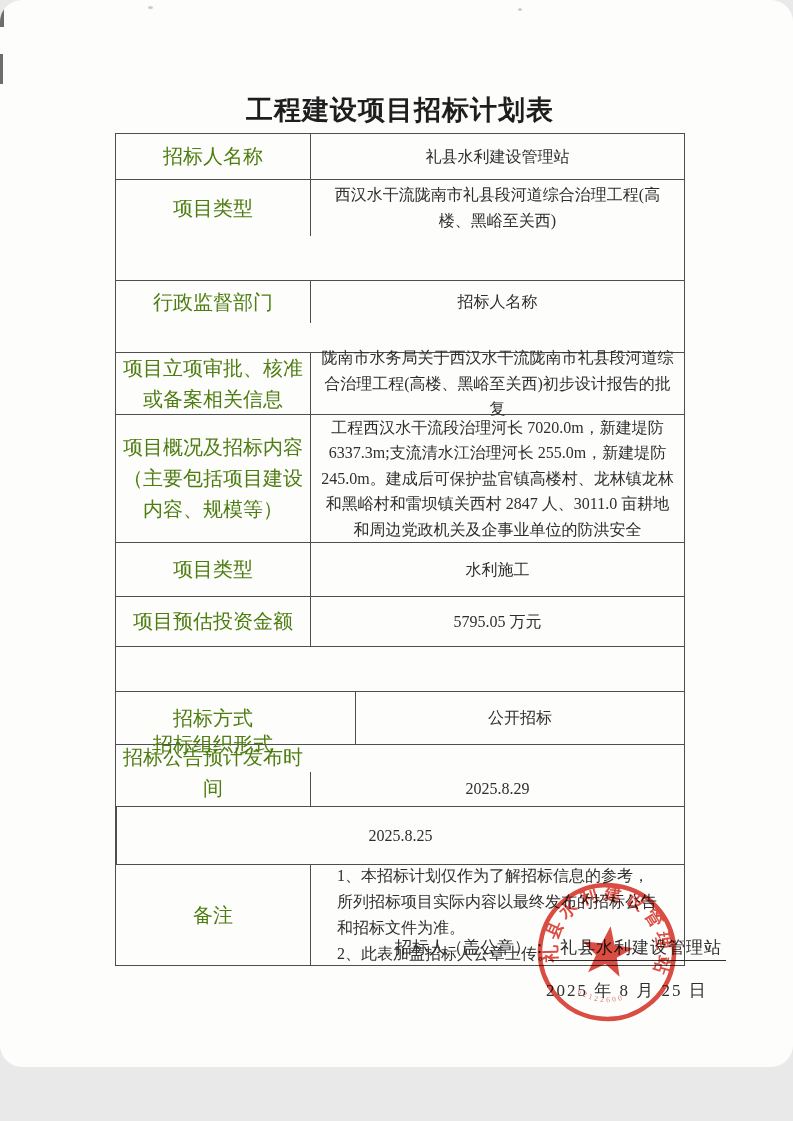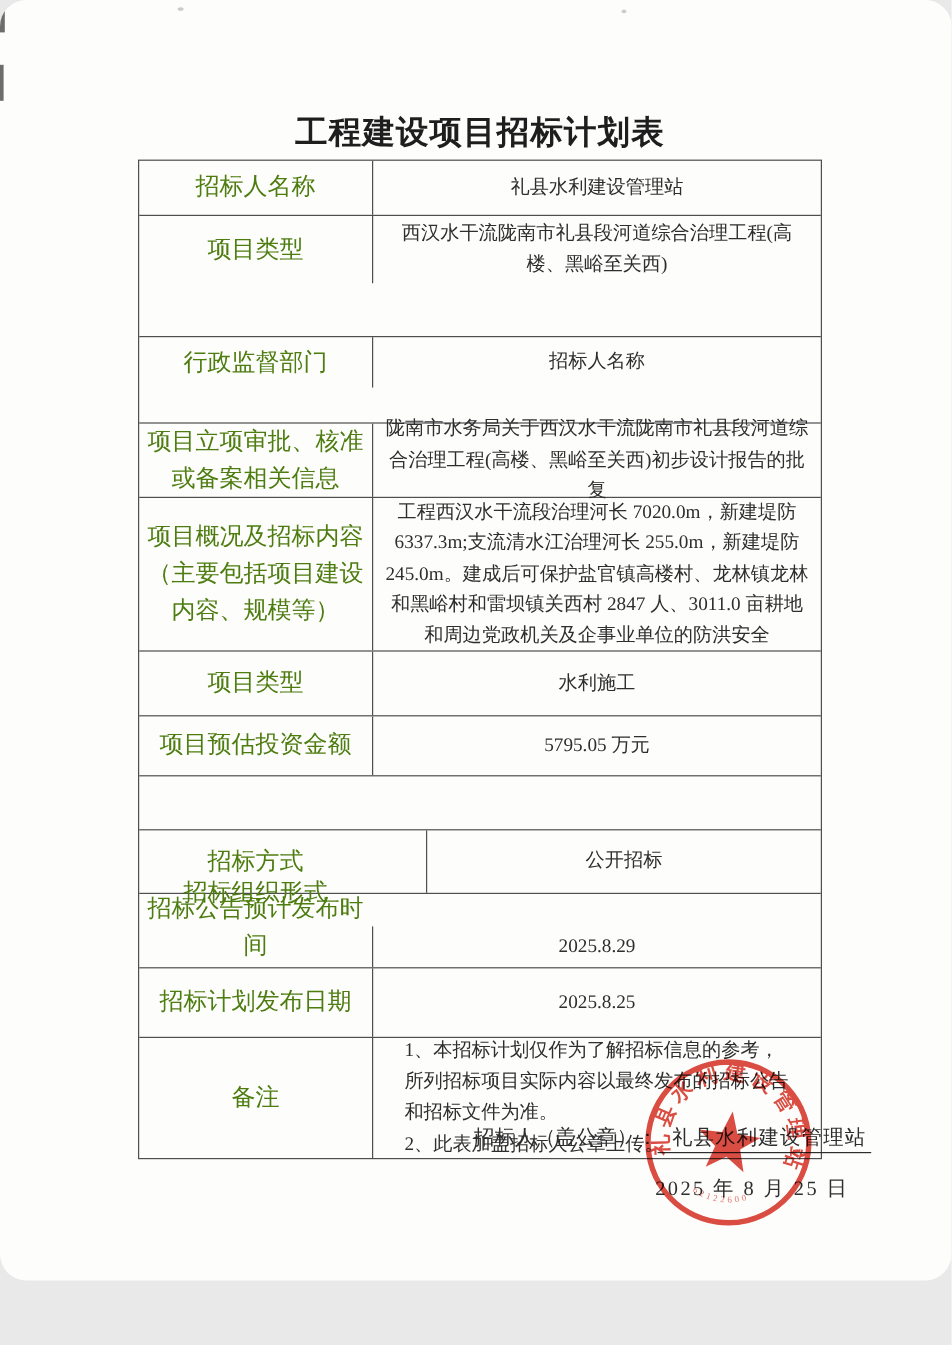--- a/index.html
+++ b/index.html
@@ -155,21 +155,20 @@
     </div>
     <div class="t-row r8">
       <div class="t-label">招标方式</div>
       <div class="t-value">公开招标</div>
     </div>
     <div class="t-row r9">
       <div class="t-label">招标公告预计发布时间</div>
       <div class="t-value">2025.8.29</div>
     </div>
     <div class="t-row r10">
-      <div class="t-label">招标计划发布日期</div>
       <div class="t-value">2025.8.25</div>
     </div>
     <div class="t-row r11">
       <div class="t-label">备注</div>
       <div class="t-value remark">1、本招标计划仅作为了解招标信息的参考，所列招标项目实际内容以最终发布的招标公告和招标文件为准。
 2、此表加盖招标人公章上传。</div>
     </div>
   </div>
 
   <div class="signature-line"><span>招标人（盖公章）：</span><span class="signature-name">礼县水利建设管理站</span></div>

